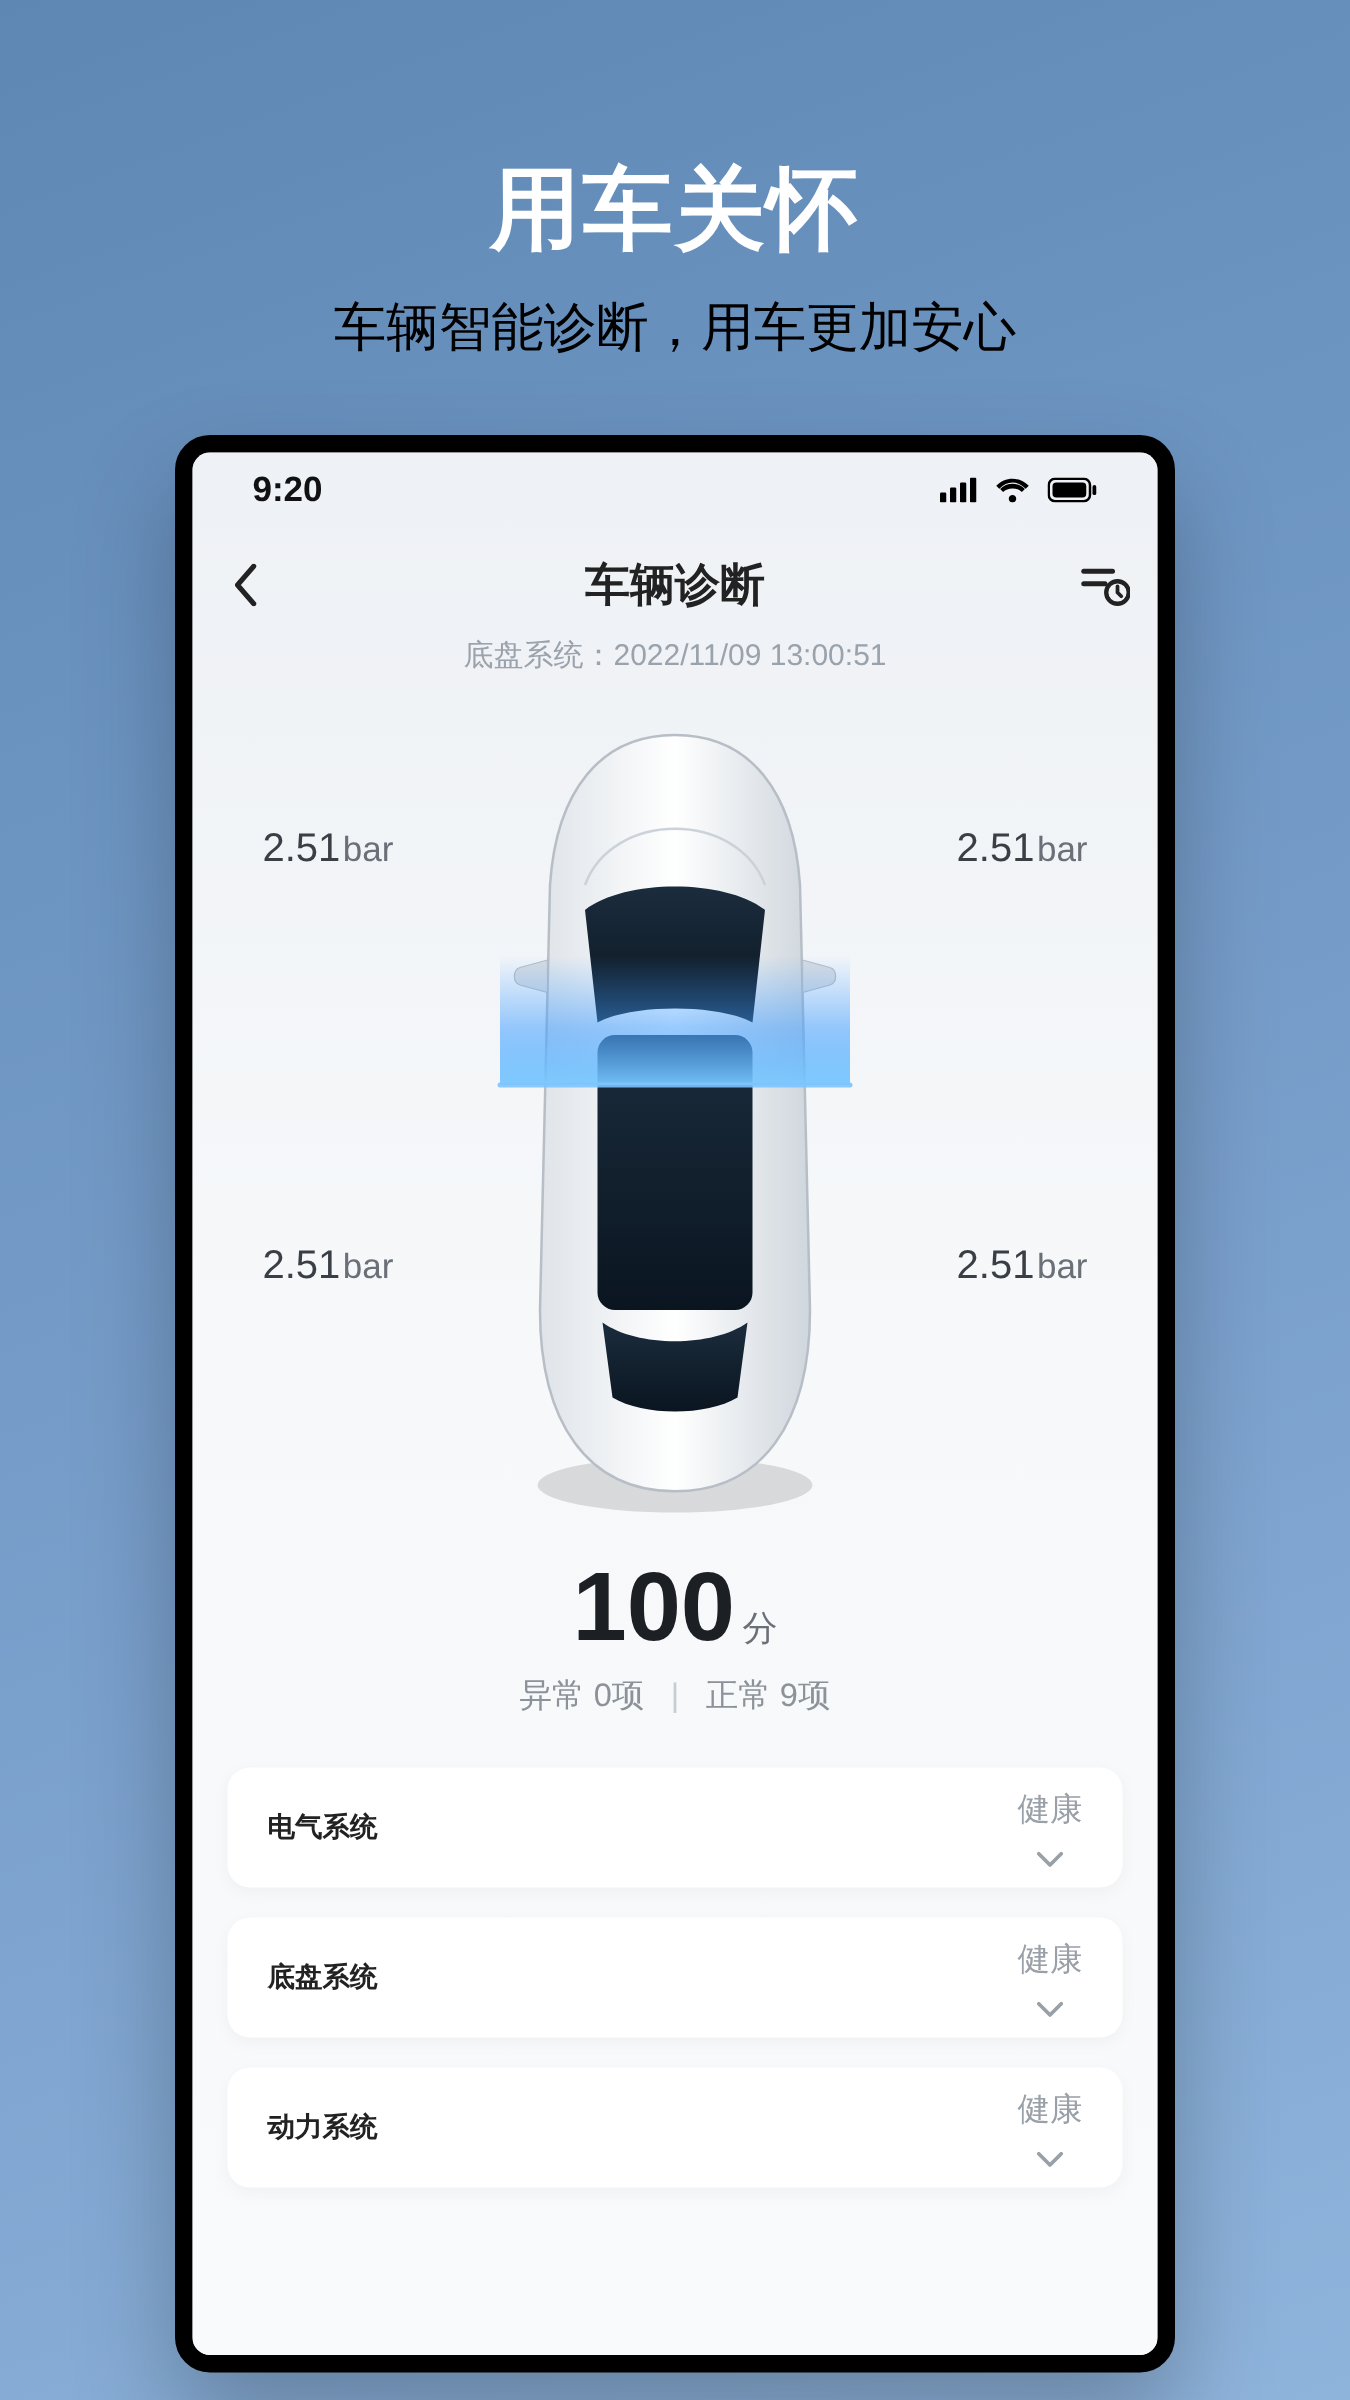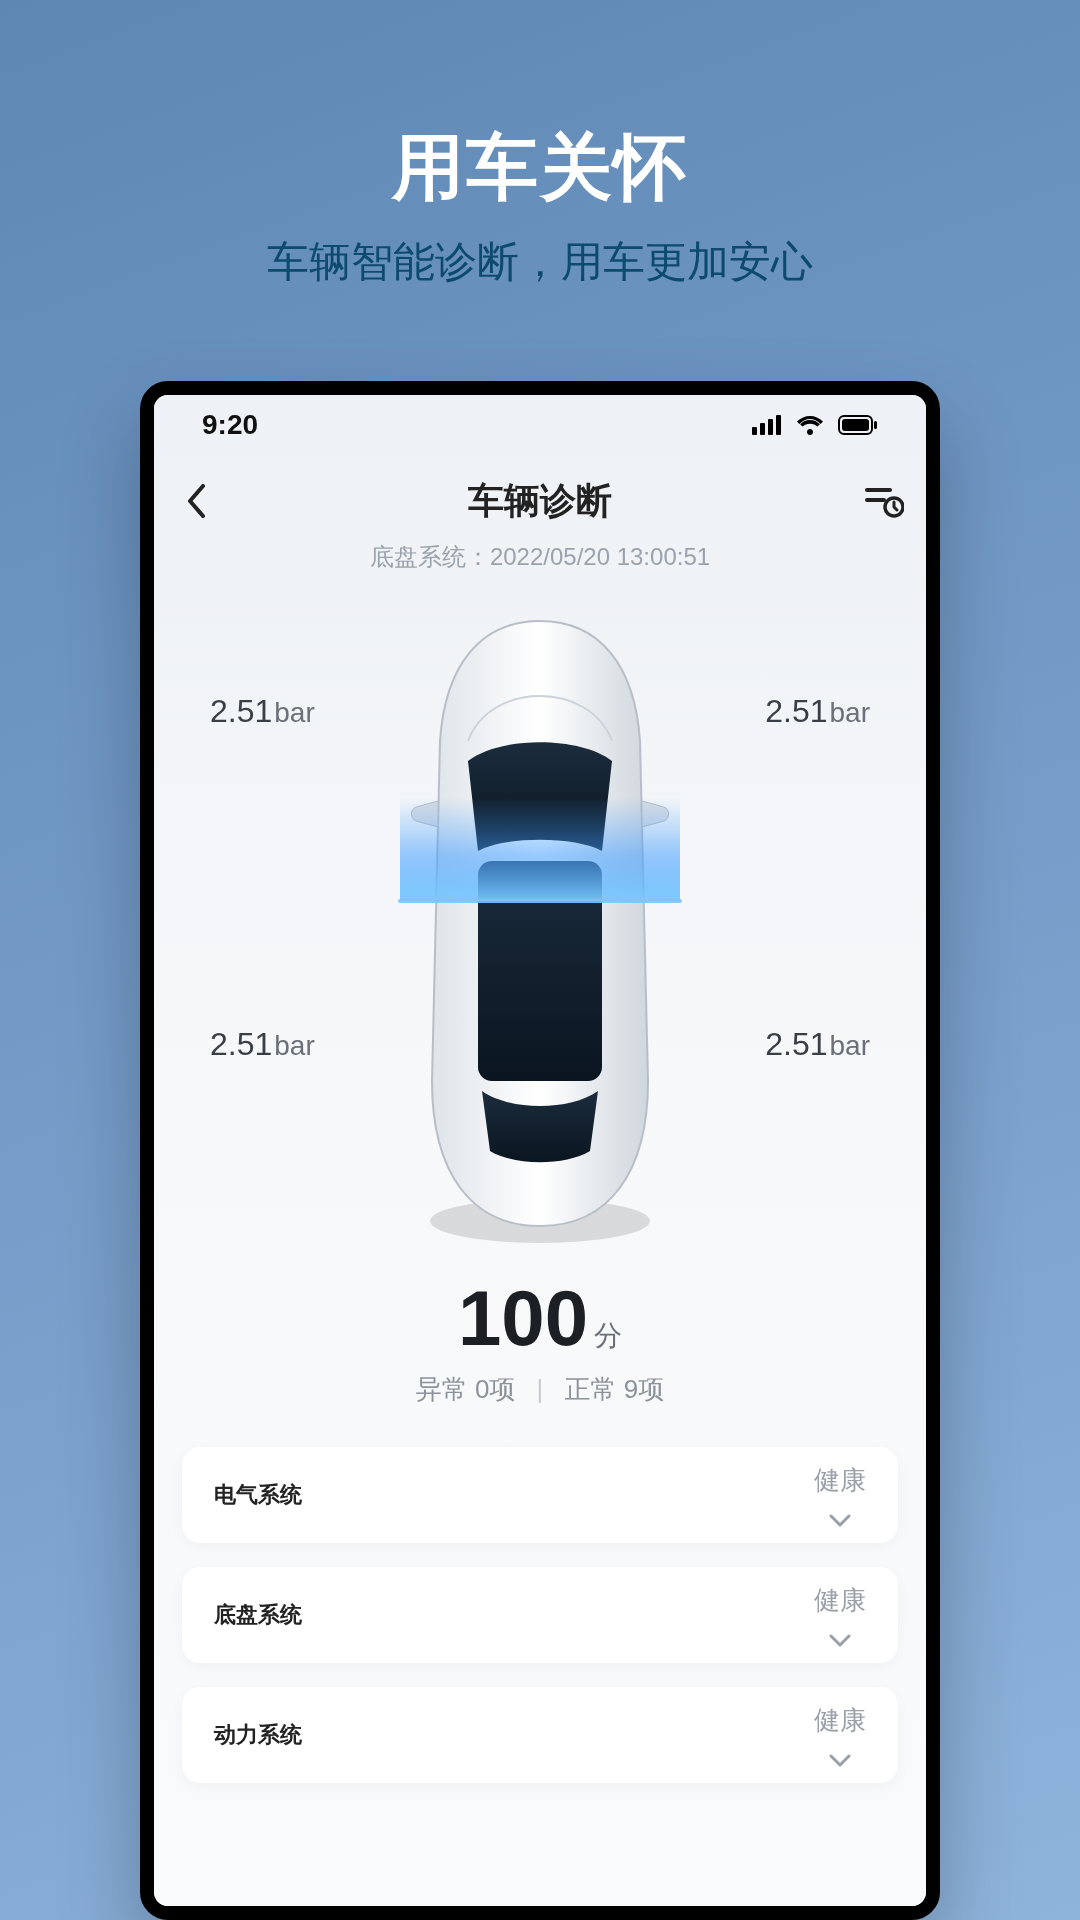--- a/index.html
+++ b/index.html
@@ -9,37 +9,36 @@
     font-family: -apple-system, "PingFang SC", "Helvetica Neue", Arial, sans-serif;
     background: linear-gradient(160deg, #5f87b3 0%, #6d95c2 30%, #7aa0cc 60%, #8fb4dc 100%);
     overflow: hidden;
   }
   .page {
     width: 1080px;
     height: 1920px;
     display: flex;
     flex-direction: column;
     align-items: center;
-    gap: 33px;
   }
   .hero {
     text-align: center;
     margin-top: 120px;
     color: #fff;
   }
   .hero-title {
     font-size: 72px;
     font-weight: 700;
     letter-spacing: 2px;
   }
   .hero-sub {
     font-size: 42px;
     font-weight: 400;
     margin-top: 18px;
-    color: #0c4a6e;
+    color: #000000;
   }
 
   .device {
     margin-top: 58px;
     width: 800px;
     height: 1550px;
     background: #f4f6f8;
     border: 14px solid #000;
     border-radius: 28px;
     position: relative;
@@ -216,21 +215,21 @@
           <svg width="40" height="34" viewBox="0 0 40 34">
             <line x1="3" y1="6" x2="26" y2="6" stroke="#222" stroke-width="4" stroke-linecap="round"></line>
             <line x1="3" y1="16" x2="20" y2="16" stroke="#222" stroke-width="4" stroke-linecap="round"></line>
             <circle cx="30" cy="23" r="9" fill="none" stroke="#222" stroke-width="3.5"></circle>
             <path d="M30 18v5l3 3" fill="none" stroke="#222" stroke-width="3" stroke-linecap="round"></path>
           </svg>
         </div>
       </div>
 
       <div class="update-line">
-        <span>底盘系统：</span><span>2022/05/20 13:00:51</span>
+        <span>底盘系统：</span><span>2022/11/09 13:00:51</span>
       </div>
 
       <div class="car-block">
         <div class="tire tire-fl"><span class="num">2.51</span><span>bar</span></div>
         <div class="tire tire-fr"><span class="num">2.51</span><span>bar</span></div>
         <div class="tire tire-rl"><span class="num">2.51</span><span>bar</span></div>
         <div class="tire tire-rr"><span class="num">2.51</span><span>bar</span></div>
 
         <div class="car-svg-wrap">
           <svg viewBox="0 0 300 640" width="300" height="640">

